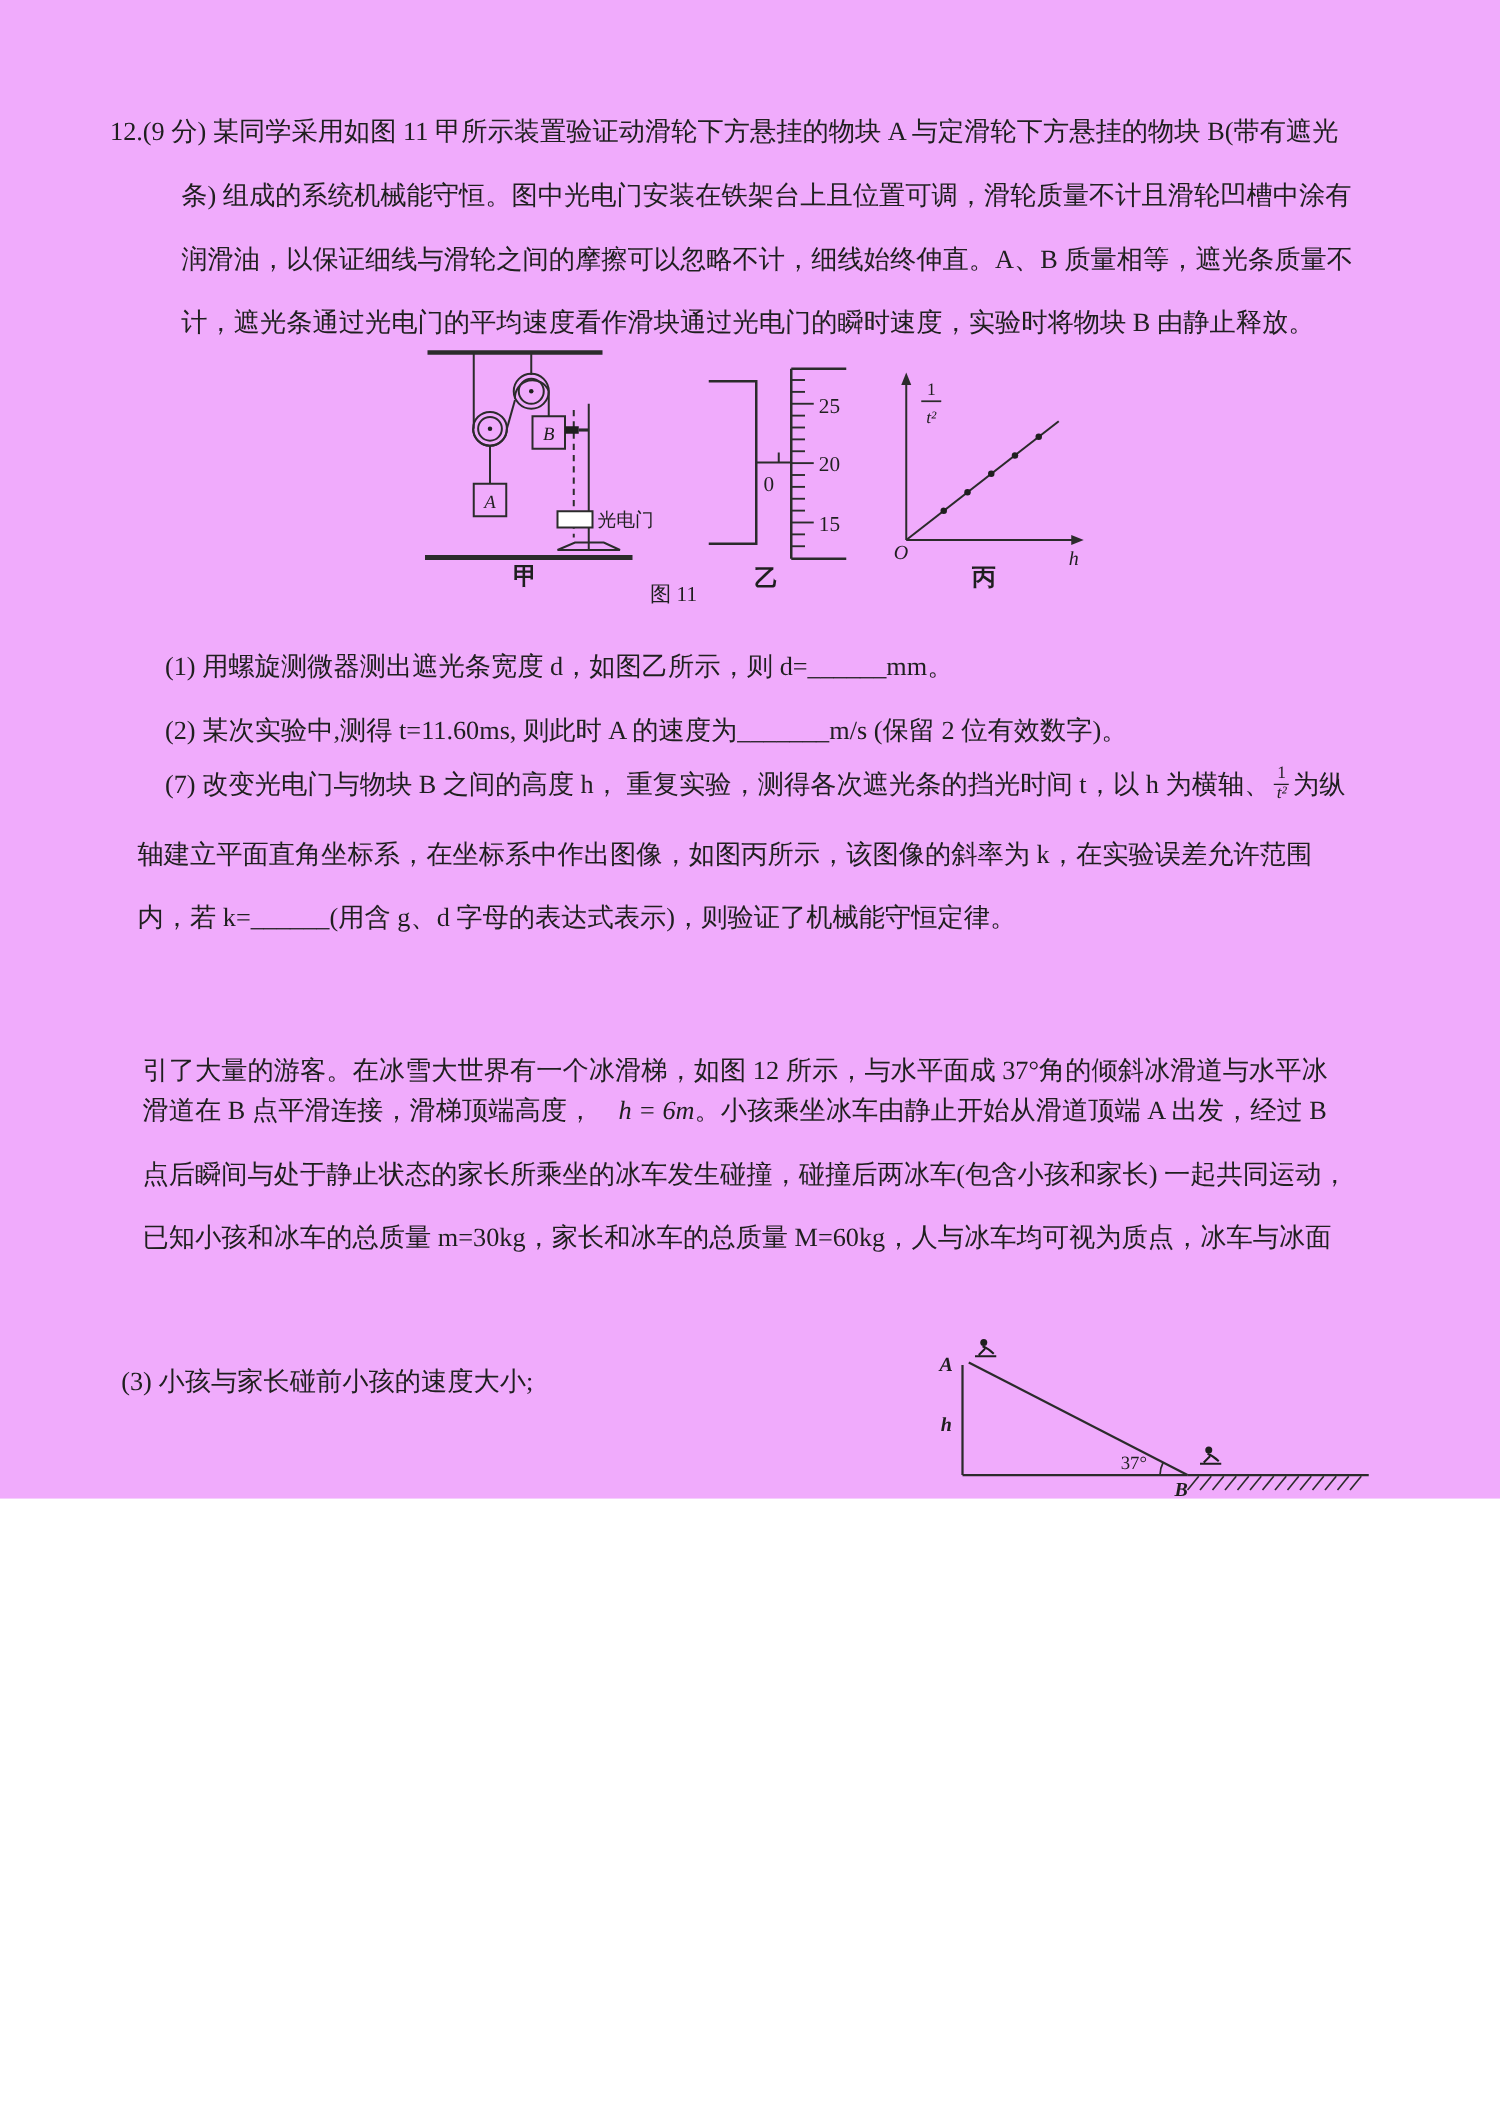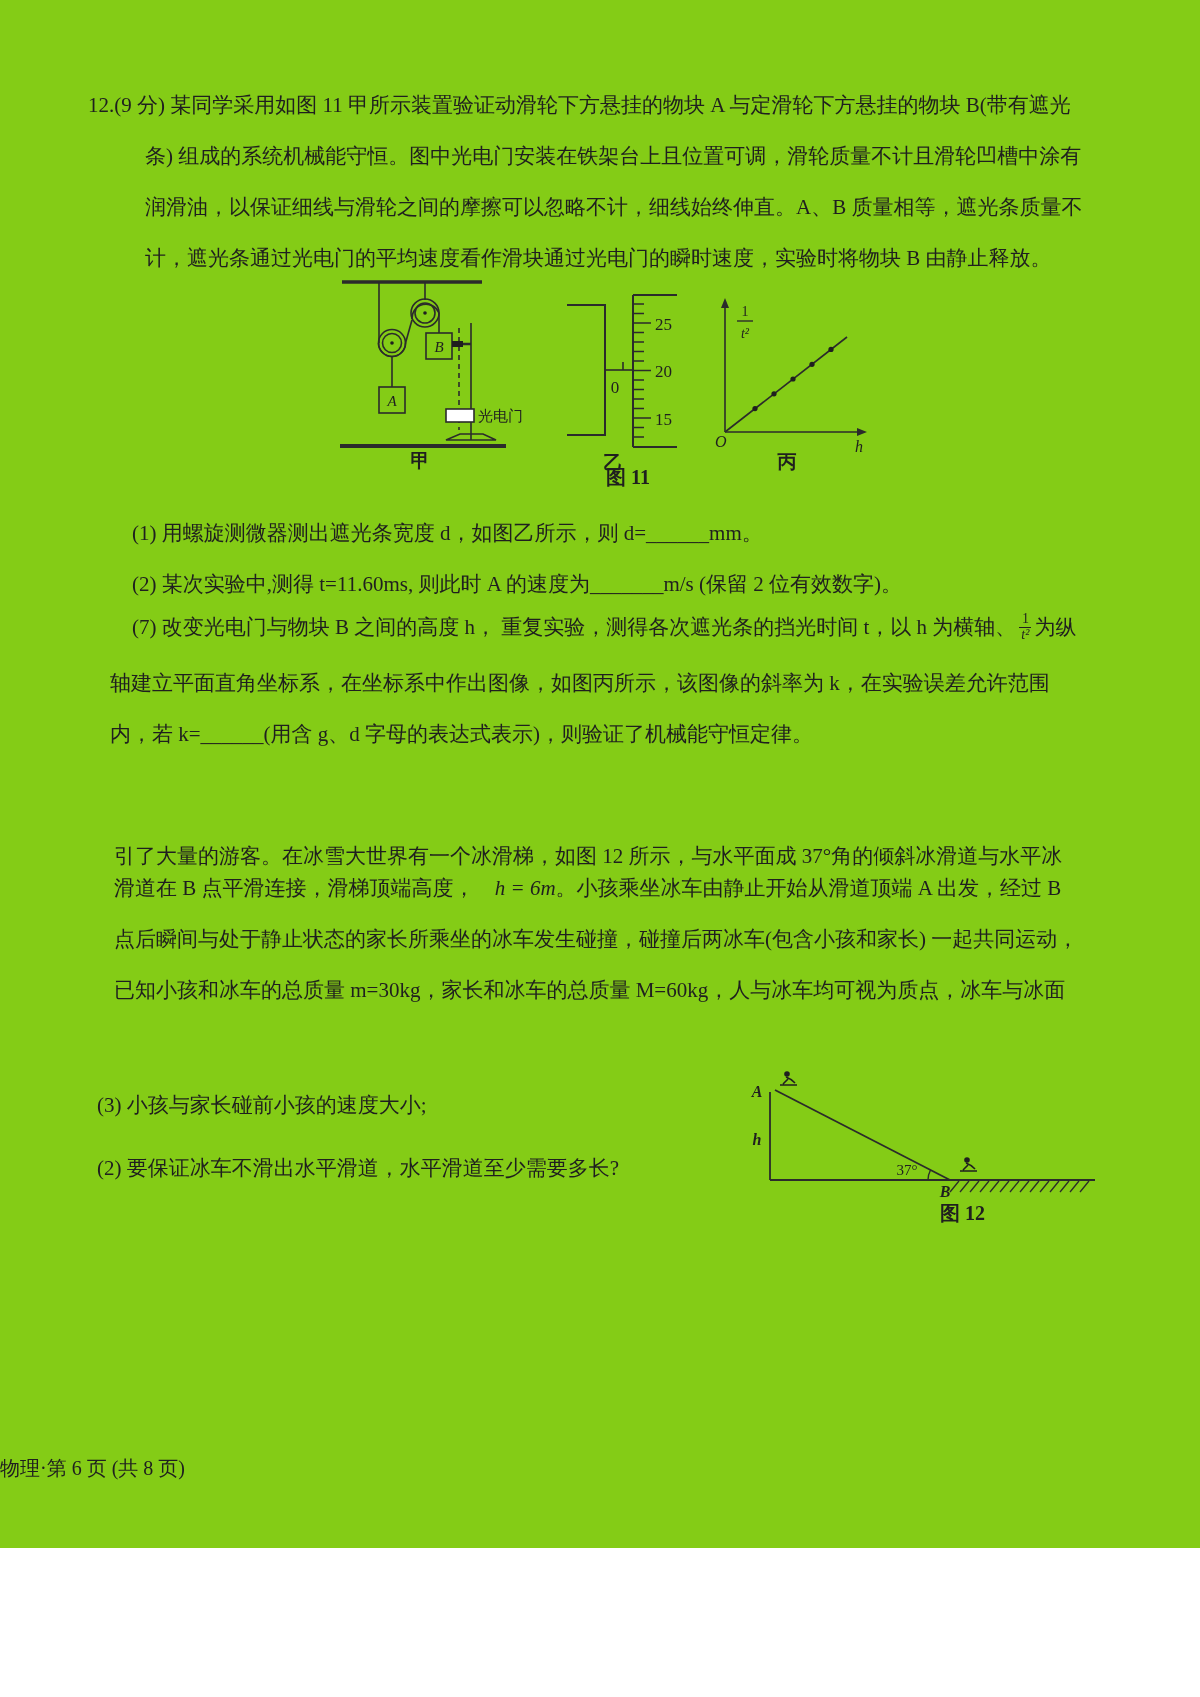--- a/index.html
+++ b/index.html
@@ -1,19 +1,19 @@
 <!DOCTYPE html>
 <html><head>
 <meta charset="utf-8">
 <style>
   html,body{margin:0;padding:0;background:#ffffff;}
   #page{
     position:relative;
-    width:1200px;height:1548px;
-    background:#84cc16;
+    width:1200px;height:1199px;
+    background:#f0abfc;
     font-family:"Liberation Serif","DejaVu Serif",serif;
     color:#1f1f1f;
     overflow:hidden;
   }
   .line{
     position:absolute;
     white-space:nowrap;
     font-size:21px;
     line-height:30px;
     color:#1f1f1f;
@@ -27,23 +27,23 @@
     font-size:14px;
     line-height:1.05;
     margin:0 3px;
     transform:translateY(-2px);
   }
   .frac .num{font-style:normal;padding:0 2px;}
   .frac .den{border-top:1.4px solid #1f1f1f;font-style:italic;padding:0 2px;}
   .figrow{position:absolute;}
   .figcap{
     position:absolute;
-    font-size:20px;
-    font-weight:700;
-    text-align:right;
+    font-size:17px;
+    font-weight:400;
+    text-align:left;
     color:#1f1f1f;
     white-space:nowrap;
   }
   svg{position:absolute;overflow:visible;}
   svg text{font-family:"Liberation Serif","DejaVu Serif",serif;fill:#1f1f1f;}
   .footer{
     position:absolute;
     left:0;right:0;
     text-align:left;
     font-size:20px;
@@ -161,21 +161,20 @@
       </span><span>为纵</span></div>
   <div class="line" style="left:110px;top:668px">轴建立平面直角坐标系，在坐标系中作出图像，如图丙所示，该图像的斜率为 k，在实验误差允许范围</div>
   <div class="line" style="left:110px;top:719px">内，若 k=______(用含 g、d 字母的表达式表示)，则验证了机械能守恒定律。</div>
 
   <div class="line" style="left:114px;top:841px">引了大量的游客。在冰雪大世界有一个冰滑梯，如图 12 所示，与水平面成 37°角的倾斜冰滑道与水平冰</div>
   <div class="line" style="left:114px;top:873px"><span>滑道在 B 点平滑连接，滑梯顶端高度， </span><span class="mathit">h = 6m</span><span>。小孩乘坐冰车由静止开始从滑道顶端 A 出发，经过 B</span></div>
   <div class="line" style="left:114px;top:924px">点后瞬间与处于静止状态的家长所乘坐的冰车发生碰撞，碰撞后两冰车(包含小孩和家长) 一起共同运动，</div>
   <div class="line" style="left:114px;top:975px">已知小孩和冰车的总质量 m=30kg，家长和冰车的总质量 M=60kg，人与冰车均可视为质点，冰车与冰面</div>
 
   <div class="line" style="left:97px;top:1090px">(3) 小孩与家长碰前小孩的速度大小;</div>
-  <div class="line" style="left:97px;top:1153px">(2) 要保证冰车不滑出水平滑道，水平滑道至少需要多长?</div>
 
   <svg style="left:695px;top:1040px" width="410" height="160" viewBox="0 0 410 160">
     <g stroke="#2b2b2b" stroke-width="1.8" fill="none">
       <line x1="75" y1="52" x2="75" y2="140"></line>
       <line x1="75" y1="140" x2="255" y2="140"></line>
       <line x1="80" y1="50" x2="255" y2="140"></line>
       <line x1="255" y1="140" x2="400" y2="140"></line>
       <path d="M233,140 A22,22 0 0 1 235.5,130" stroke-width="1.4"></path>
     </g>
     <g stroke="#2b2b2b" stroke-width="1.3">

